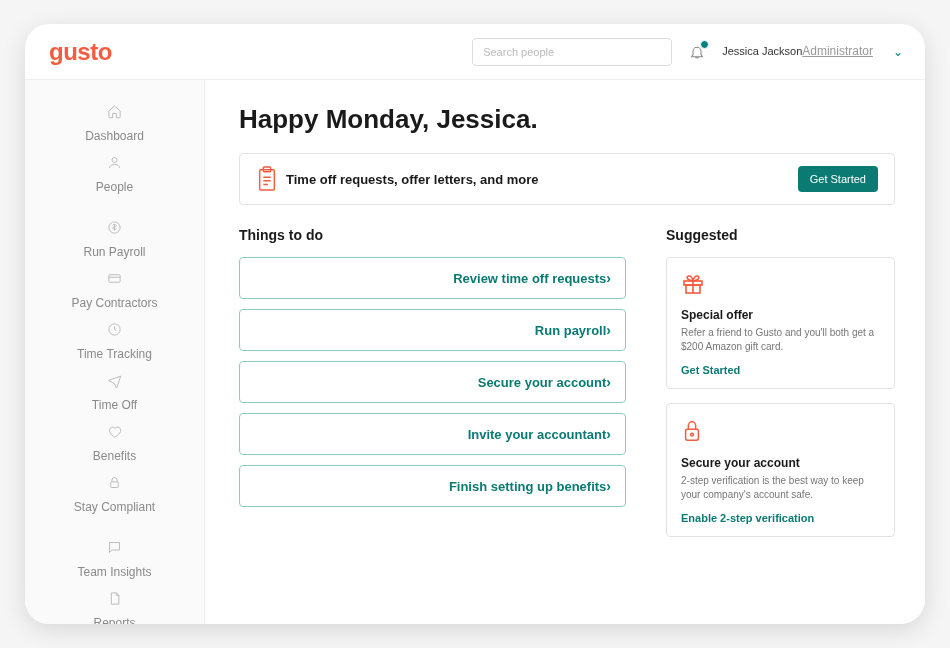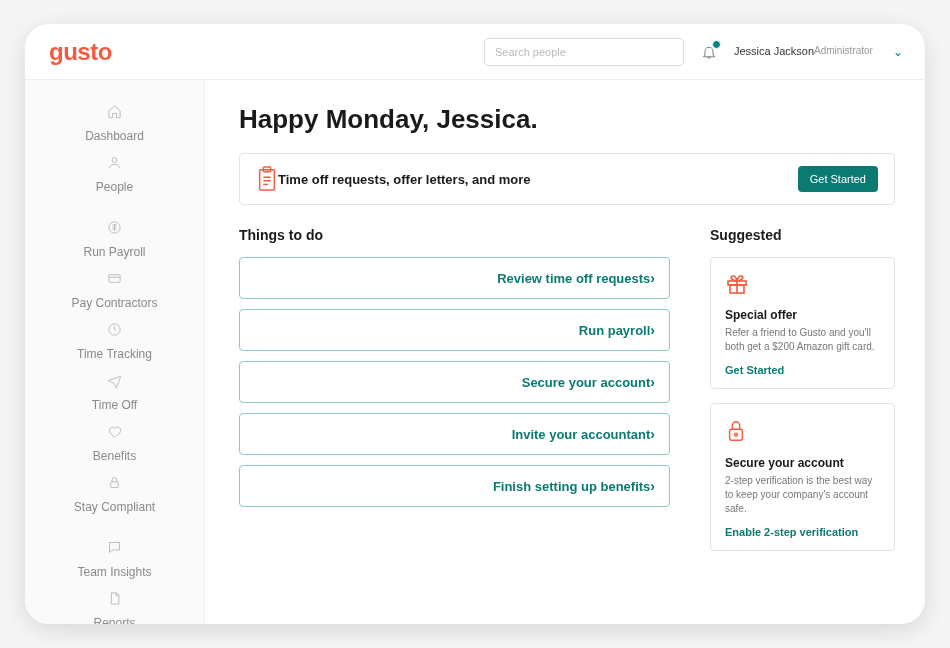--- a/index.html
+++ b/index.html
@@ -66,21 +66,21 @@
   border-radius: 50%;
   border: 1.5px solid #fff;
 }
 .userblock {
   display: flex;
   flex-direction: row;
   line-height: 1.15;
   min-width: 90px;
 }
 .username { font-size: 11px; color: #333; font-weight: 500; }
-.userrole { font-size: 10px; color: #999; }
+.userrole { font-size: 12px; color: #999; text-decoration: underline; }
 .chev { color: #0a8080; font-size: 12px; padding: 0 4px; }
 .body {
   display: flex;
   height: calc(100% - 56px);
 }
 .sidebar {
   width: 180px;
   background: #fafafa;
   border-right: 1px solid #eee;
   padding: 18px 0;
@@ -115,21 +115,21 @@
   font-weight: 600;
   color: #1a1a1a;
   margin-bottom: 18px;
 }
 .banner {
   border: 1px solid #e3e3e3;
   border-radius: 4px;
   padding: 12px 16px;
   display: flex;
   align-items: center;
-  gap: 0;
+  gap: 8px;
   margin-bottom: 22px;
 }
 .banner .icon {
   width: 22px;
   height: 26px;
 }
 .banner-text {
   font-size: 13px;
   font-weight: 600;
   color: #1a1a1a;
@@ -143,21 +143,21 @@
   font-size: 11px;
   font-weight: 500;
   padding: 7px 12px;
   cursor: pointer;
 }
 .columns {
   display: flex;
   gap: 40px;
 }
 .col-left { flex: 1; }
-.col-right { width: 185px; }
+.col-right { width: 229px; }
 .section-h {
   font-size: 14px;
   font-weight: 600;
   color: #1a1a1a;
   margin-bottom: 14px;
 }
 .todo {
   border: 1px solid #8fc9c5;
   border-radius: 4px;
   padding: 12px 14px;

